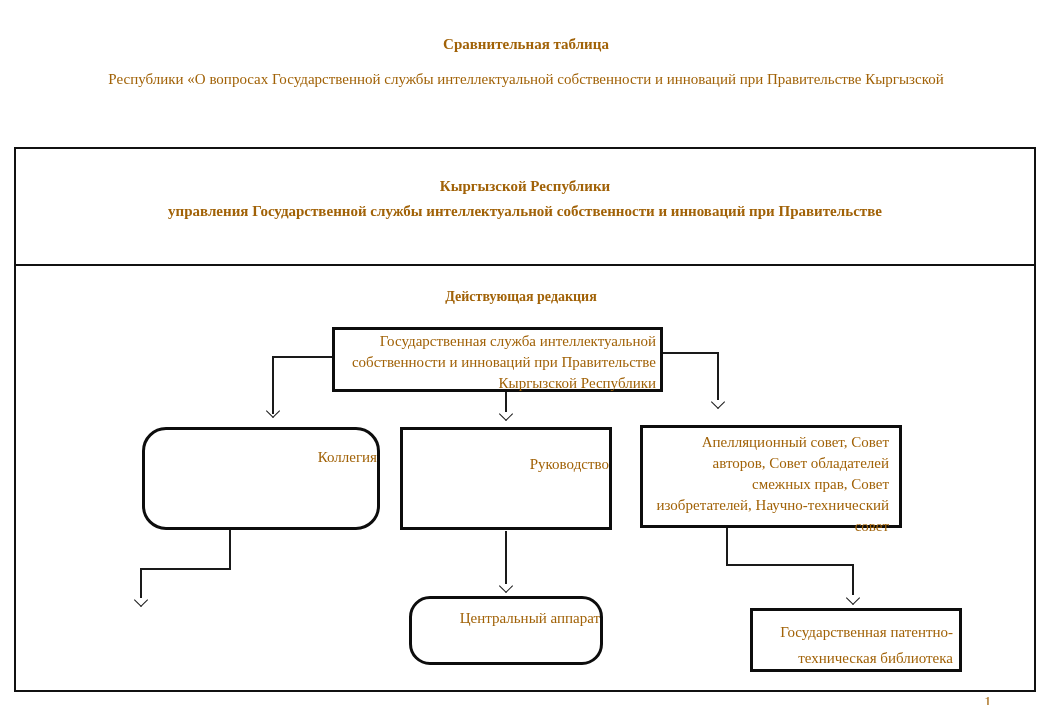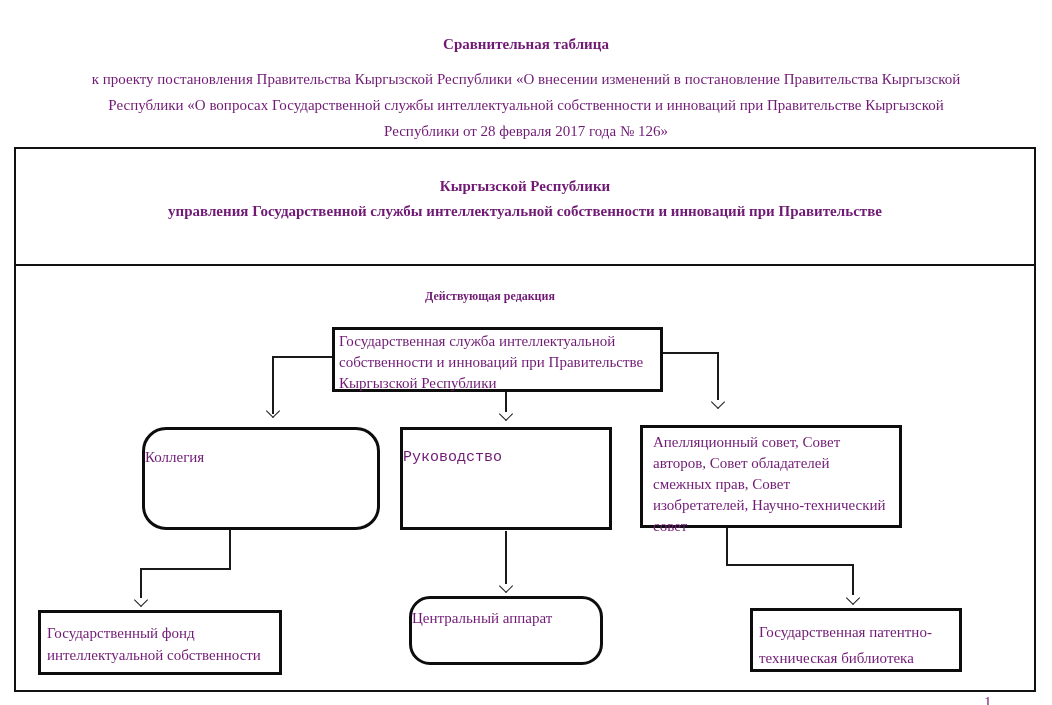--- a/index.html
+++ b/index.html
@@ -1,44 +1,44 @@
 <!DOCTYPE html>
 <html><head>
 <meta charset="utf-8">
 <style>
   html,body{margin:0;padding:0;background:#fff;}
   .page{
     position:relative;width:1052px;height:705px;background:#ffffff;
-    font-family:"Liberation Serif","DejaVu Serif",serif;color:#701a75;overflow:hidden;
+    font-family:"Liberation Serif","DejaVu Serif",serif;color:#a16207;overflow:hidden;
   }
   .doc-title{
     position:absolute;left:30px;top:36px;width:992px;text-align:center;
     font-size:15px;font-weight:bold;
   }
   .intro{position:absolute;left:30px;top:66px;width:992px;text-align:center;font-size:15px;line-height:26px;}
   .panel{
     position:absolute;left:14px;top:147px;width:1022px;height:545px;
     border:2px solid #111;box-sizing:border-box;background:#fff;
   }
   .panel-heading{
     position:absolute;left:0;top:0;width:100%;padding-top:25px;
     text-align:center;font-size:15px;font-weight:bold;line-height:25px;
   }
   .panel-divider{position:absolute;left:0;top:115px;width:100%;height:0;border-top:2px solid #111;}
   .section-label{
     position:absolute;left:14px;top:289px;width:952px;text-align:center;
-    font-size:12px;font-weight:bold;
+    font-size:14px;font-weight:bold;padding-left:31px;
   }
   .node{
     position:absolute;border:3px solid #0d0d0d;background:#fff;box-sizing:border-box;
-    text-align:left;font-size:15px;line-height:21px;
+    text-align:right;font-size:15px;line-height:21px;
   }
   .node-root{left:332px;top:327px;width:331px;height:65px;padding:1px 4px;}
   .node-kollegia{left:142px;top:427px;width:238px;height:103px;padding-top:17px;border-radius:24px;}
-  .node-rukovodstvo{left:400px;top:427px;width:212px;height:103px;padding-top:17px;font-family:Liberation Mono, monospace;}
+  .node-rukovodstvo{left:400px;top:427px;width:212px;height:103px;padding-top:24px;}
   .node-soviets{left:640px;top:425px;width:262px;height:103px;padding:4px 10px;}
   .node-fond{left:38px;top:610px;width:244px;height:65px;padding:9px 6px;line-height:22px;}
   .node-apparat{left:409px;top:596px;width:194px;height:69px;padding-top:9px;border-radius:21px;}
   .node-library{left:750px;top:608px;width:212px;height:64px;padding:8px 6px;line-height:26px;}
   .hline{position:absolute;height:2px;background:#1a1a1a;}
   .vline{position:absolute;width:2px;background:#1a1a1a;}
   .chev{
     position:absolute;width:9px;height:9px;
     border-right:1.8px solid #1a1a1a;border-bottom:1.8px solid #1a1a1a;
     transform:rotate(45deg);
@@ -70,23 +70,21 @@
   .page-number{position:absolute;left:984px;top:694px;font-size:15px;}
 </style>
 </head>
 <body>
 
 <div class="page">
 
   <div class="doc-title">Сравнительная таблица</div>
 
   <div class="intro">
-    <div>к проекту постановления Правительства Кыргызской Республики «О внесении изменений в постановление Правительства Кыргызской</div>
     <div>Республики «О вопросах Государственной службы интеллектуальной собственности и инноваций при Правительстве Кыргызской</div>
-    <div>Республики от  28 февраля 2017 года № 126»</div>
   </div>
 
   <div class="panel">
     <div class="panel-heading">
       <div>Кыргызской Республики</div>
       <div>управления Государственной службы интеллектуальной собственности и инноваций при Правительстве</div>
     </div>
     <div class="panel-divider"></div>
   </div>
 
@@ -113,19 +111,18 @@
 
   <div class="vline c6v1"></div>
   <div class="hline c6h"></div>
   <div class="vline c6v2"></div>
   <div class="chev chev6"></div>
 
   <div class="node node-root">Государственная служба интеллектуальной собственности и инноваций при Правительстве Кыргызской Республики</div>
   <div class="node node-kollegia">Коллегия</div>
   <div class="node node-rukovodstvo">Руководство</div>
   <div class="node node-soviets">Апелляционный совет, Совет авторов, Совет обладателей смежных прав, Совет изобретателей, Научно-технический совет</div>
-  <div class="node node-fond">Государственный фонд интеллектуальной собственности</div>
   <div class="node node-apparat">Центральный аппарат</div>
   <div class="node node-library">Государственная патентно-техническая библиотека</div>
 
   <div class="page-number">1</div>
 
 </div>
 
 </body></html>

